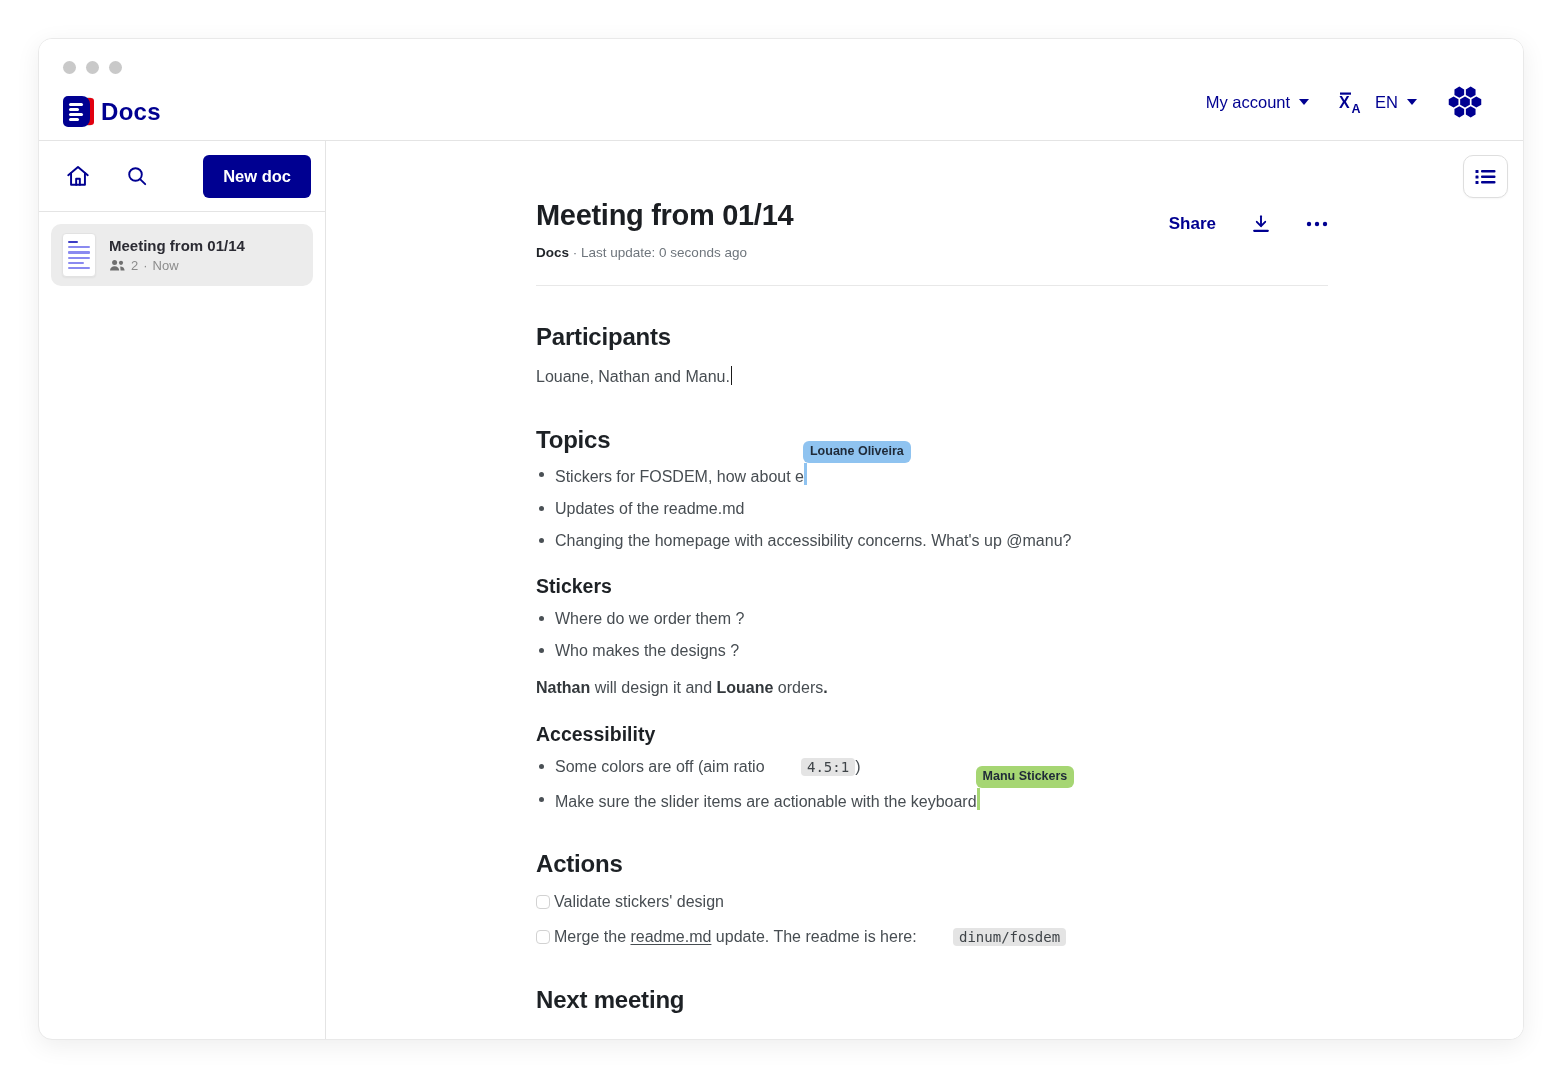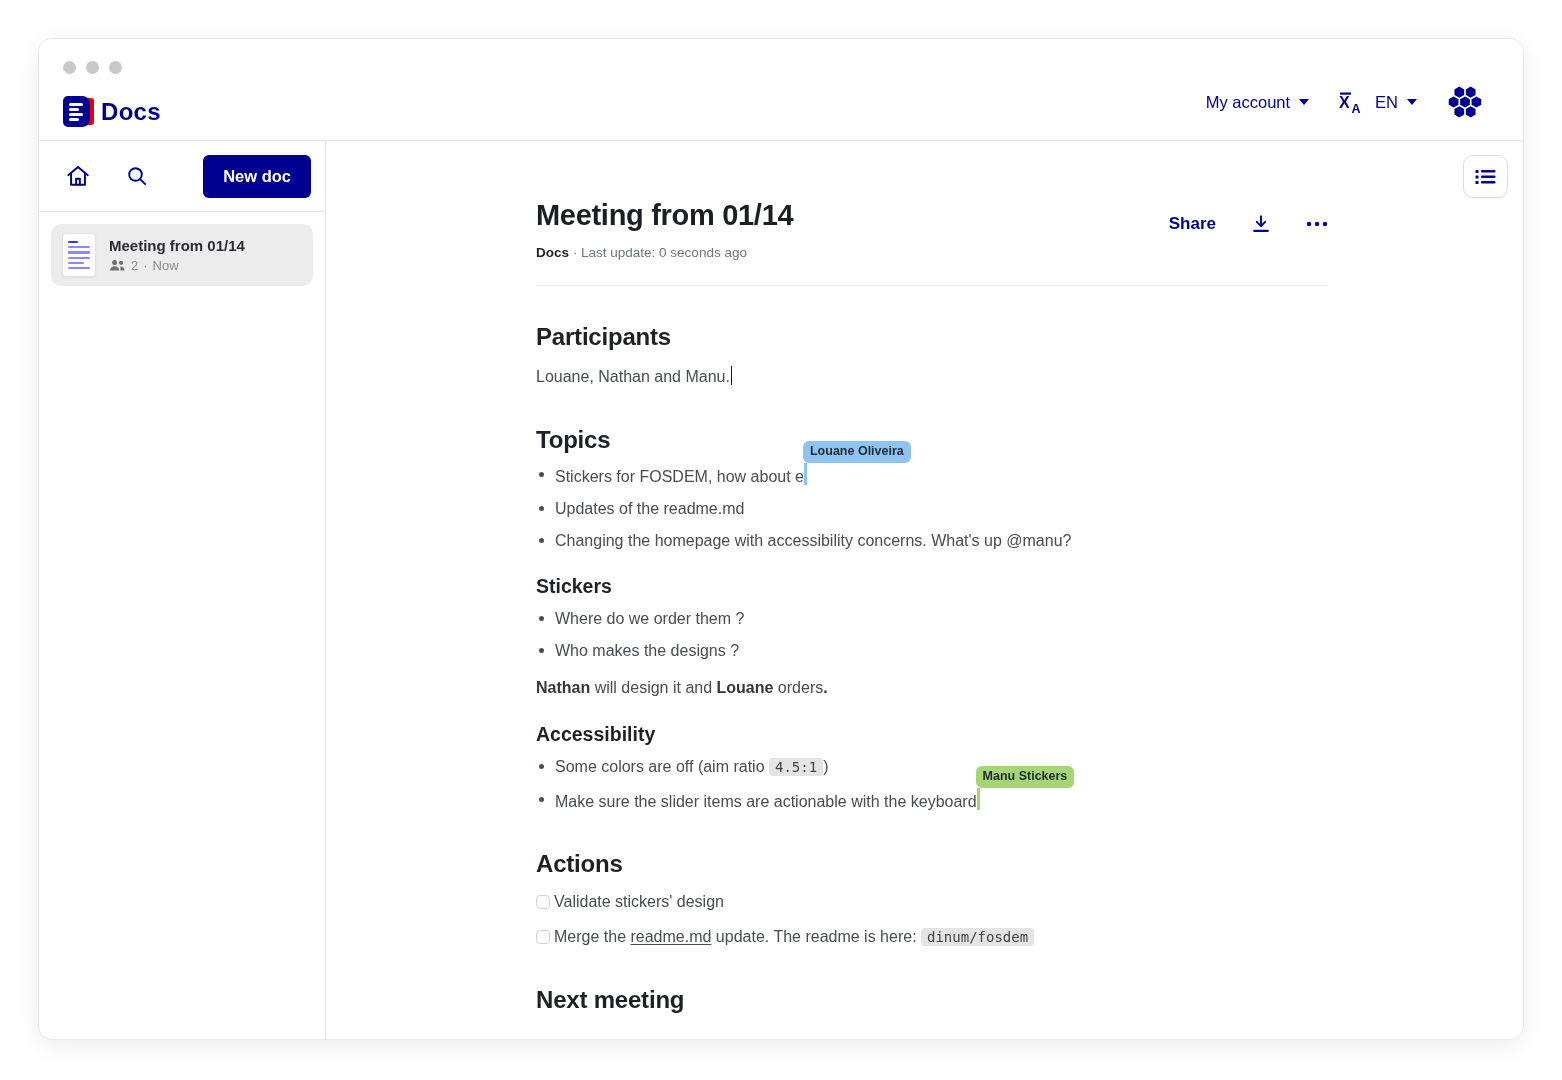--- a/index.html
+++ b/index.html
@@ -64,21 +64,21 @@
   .doc-h3 { font-size:19.5px; font-weight:bold; color:#1d2125; margin-top:22px; line-height:24px; }
   .doc-p  { font-size:16px; color:#474d52; margin-top:14px; line-height:24px; }
   .doc-p strong, .doc-ul strong { color:#33383c; }
   .doc-ul { list-style:none; margin-top:4px; }
   .doc-ul li { position:relative; padding-left:19px; font-size:16px; color:#474d52; margin-top:9px; line-height:23px; }
   .doc-ul li::before { content:""; position:absolute; left:3px; top:9px; width:5px; height:5px; border-radius:50%; background:#4a5055; }
   .doc-checklist { margin-top:4px; }
   .check-item { display:flex; align-items:center; gap:4px; margin-top:12px; font-size:16px; color:#474d52; line-height:23px; }
   .checkbox { width:14px; height:14px; border:1.5px solid #d2d2d2; border-radius:4px; background:#fff; flex:0 0 auto; cursor:pointer; }
   code.inline-code { font-family:"DejaVu Sans Mono",monospace; font-size:14px; background:#e4e4e4;
-    color:#3f4448; padding:1px 6px; border-radius:4px; }
+    color:#3f4448; padding:1px 6px; border-radius:4px;margin-left:32px; }
   a.inline-link { color:#474d52; text-decoration:underline; text-underline-offset:2px; cursor:pointer;text-align:center; }
 
   
   .text-caret { display:inline-block; width:1.5px; height:19px; background:#1a1a1a; vertical-align:text-bottom; margin-left:1px; }
   .collab-caret { position:relative; display:inline-block; width:3px; height:22px; vertical-align:text-bottom; background:var(--c); }
   .collab-label { position:absolute; left:-1px; bottom:100%; background:var(--c); color:#1f2a38;
     font-size:12.5px; font-weight:bold; padding:3px 7px; border-radius:6px; white-space:nowrap; line-height:1.25; }
 </style>
 </head>
 <body>

